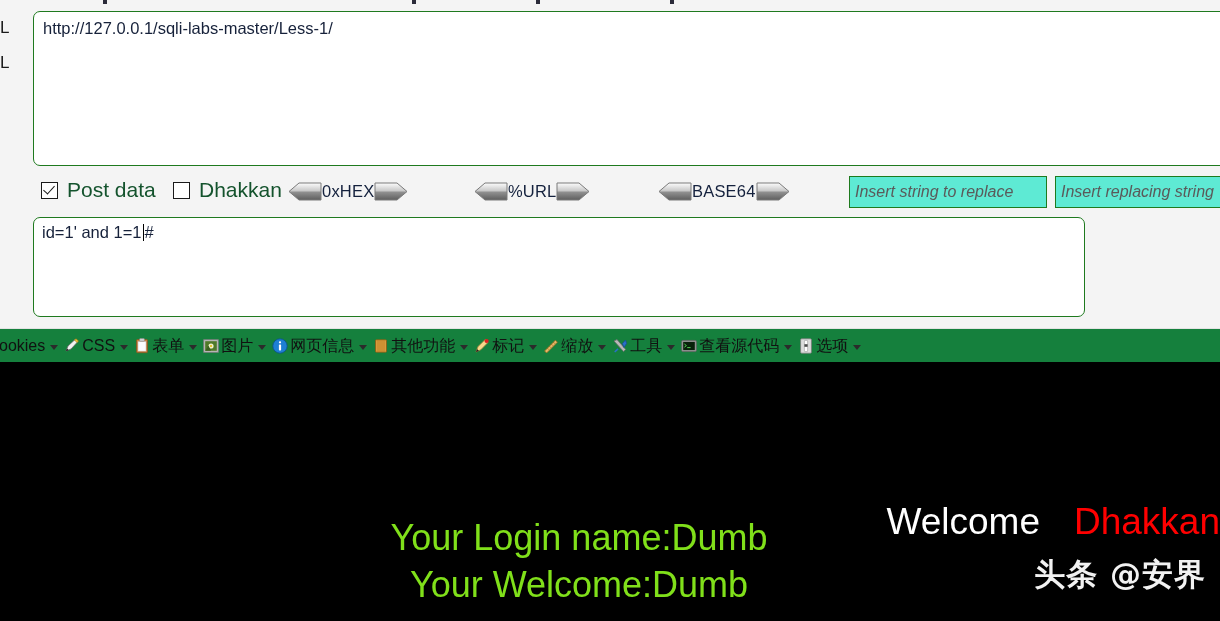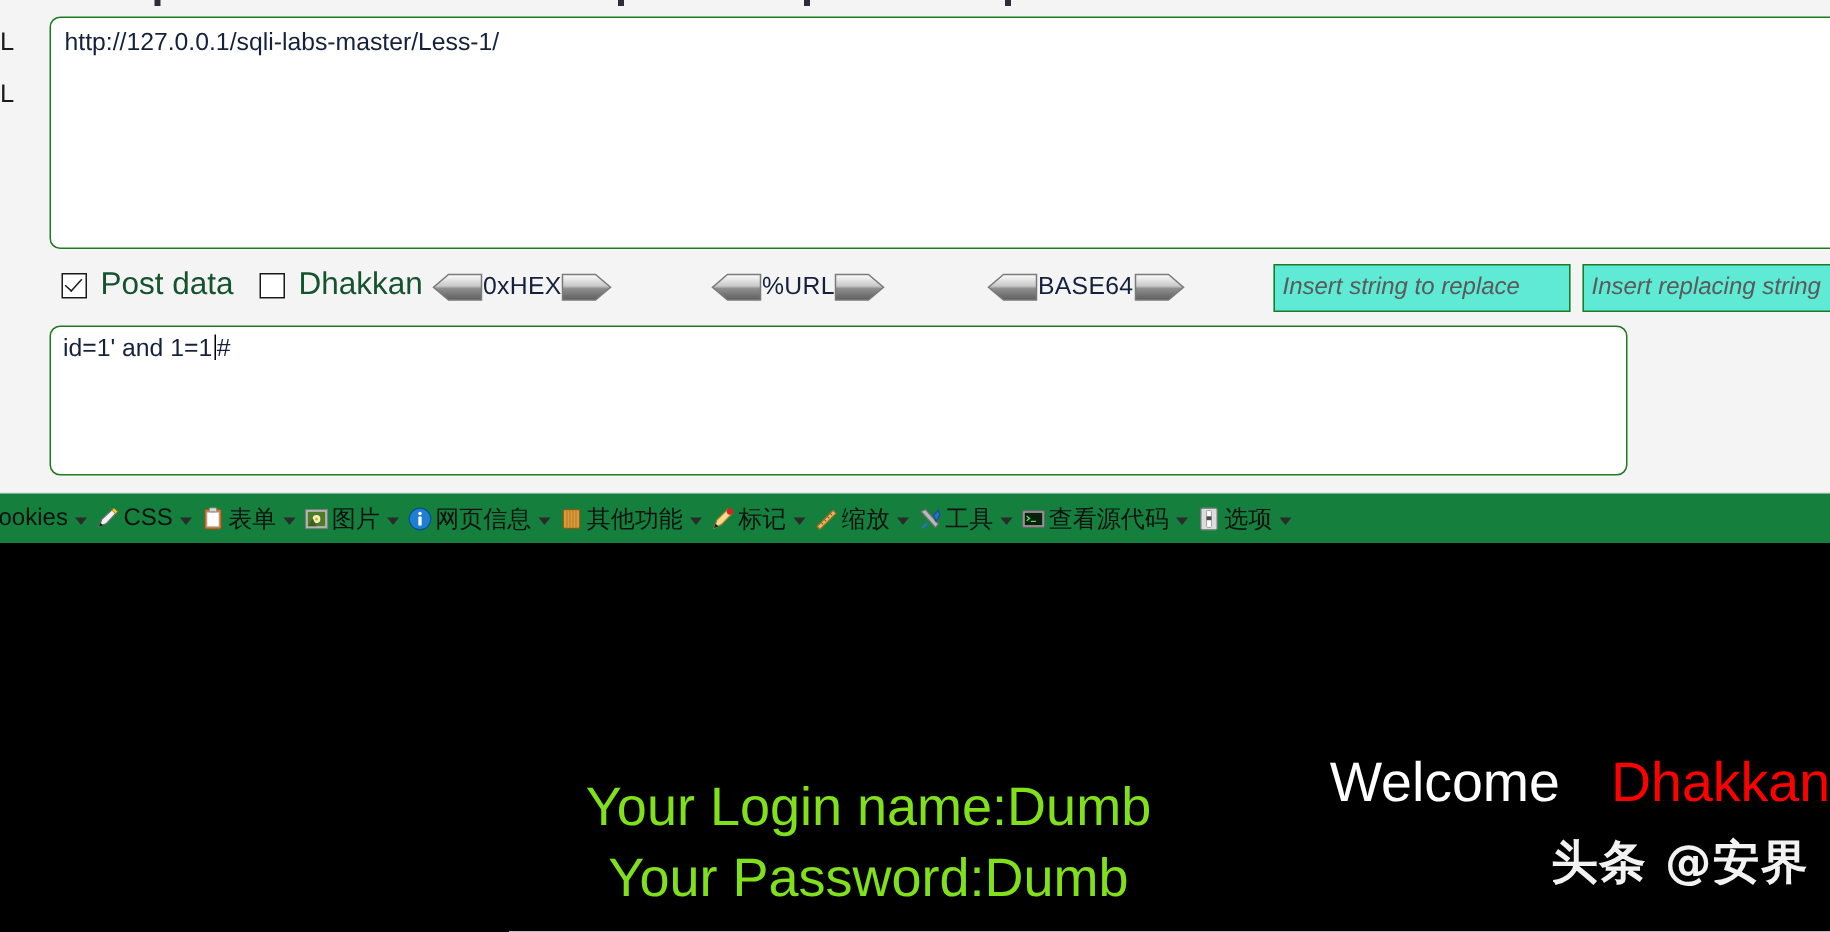--- a/index.html
+++ b/index.html
@@ -498,19 +498,19 @@
   </div>
 
   <div class="page">
     <div class="page-inner">
 
       <div class="welcome-line">
         <span class="welcome-word">Welcome</span><span class="welcome-user">Dhakkan</span>
       </div>
 
       <div class="cred-line cred-1">Your Login name:Dumb</div>
-      <div class="cred-line cred-2">Your Password:Dumb</div>
+      <div class="cred-line cred-2">Your Welcome:Dumb</div>
 
       <div class="watermark">头条 @安界</div>
     </div>
   </div>
 
 </div>
 
 </body></html>

